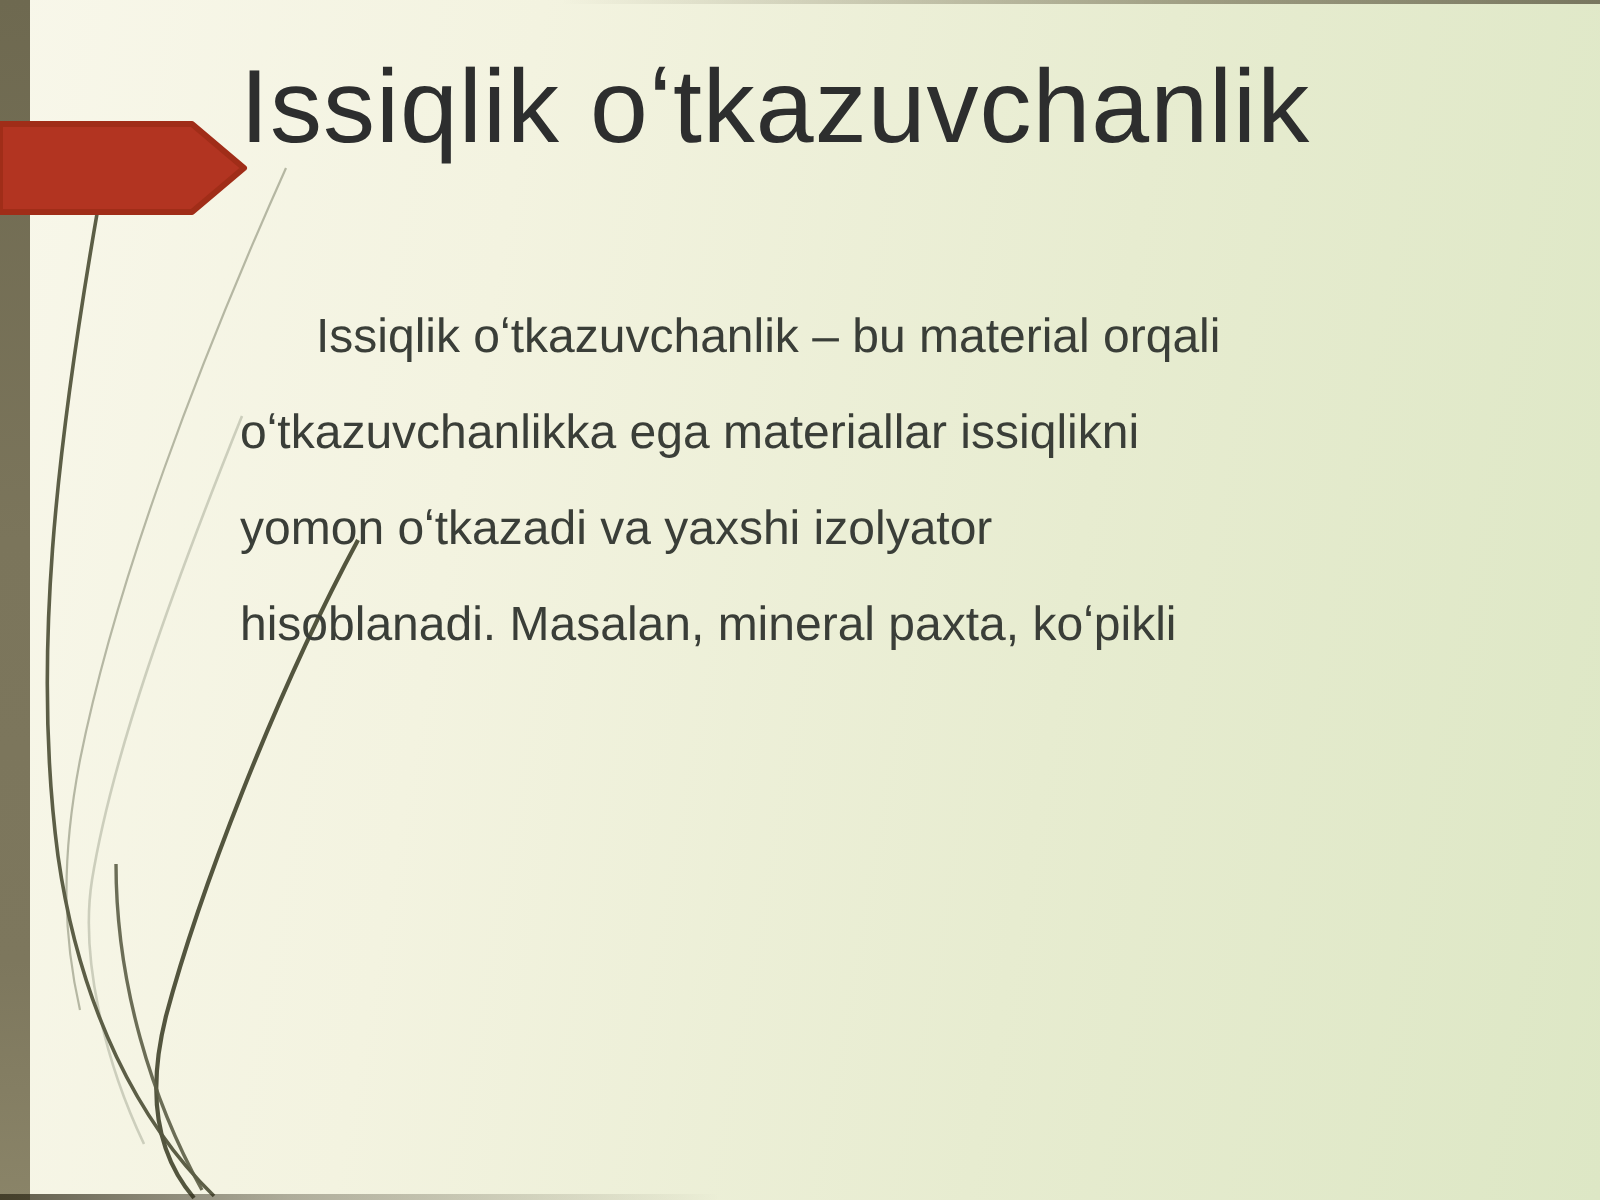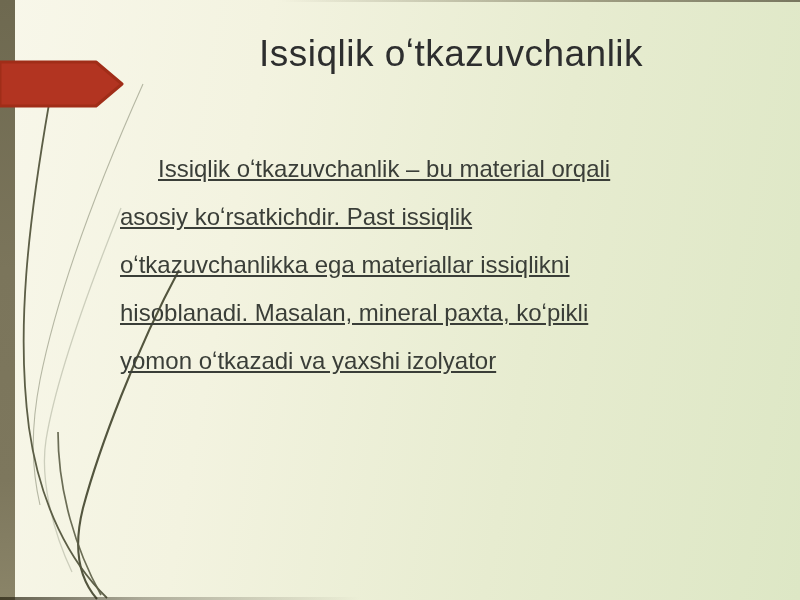--- a/index.html
+++ b/index.html
@@ -22,31 +22,31 @@
     pointer-events:none;
   }
   .side-bar{
     position:absolute;left:0;top:0;width:15px;height:100%;
     background:linear-gradient(180deg,#6e6950 0%,#7b755b 45%,#7d775d 80%,#8a8468 100%);
   }
   .curves{position:absolute;left:0;top:0;width:800px;height:600px;pointer-events:none;}
   .arrow-wrap{position:absolute;left:0;top:59px;width:130px;height:50px;}
   .title{
     position:absolute;left:120px;right:18px;top:28px;
-    text-align:center;
-    font-size:37px;line-height:52px;
+    text-align:left;
+    font-size:52px;line-height:52px;
     color:#2d2e2e;
     letter-spacing:.5px;
   }
   .body-text{
     position:absolute;left:120px;right:90px;top:145px;
     font-size:24px;color:#3a3e38;
   }
   .body-line{
-    height:48px;line-height:48px;white-space:nowrap;text-decoration:underline;
+    height:48px;line-height:48px;white-space:nowrap;
   }
   .body-line.first{text-indent:38px;}
 </style>
 </head>
 <body>
 
 <div class="slide">
 
   <div class="edge-top"></div>
 
@@ -68,21 +68,20 @@
   <div class="arrow-wrap">
     <svg width="130" height="50" viewBox="0 0 130 50" xmlns="http://www.w3.org/2000/svg">
       <polygon points="0,3 96,3 122,25 96,47 0,47" fill="#b23421" stroke="#a02d18" stroke-width="3" stroke-linejoin="round"></polygon>
     </svg>
   </div>
 
   <div class="title">Issiqlik oʻtkazuvchanlik</div>
 
   <div class="body-text">
     <div class="body-line first">Issiqlik oʻtkazuvchanlik – bu material orqali</div>
-    <div class="body-line">asosiy koʻrsatkichdir. Past issiqlik</div>
     <div class="body-line">oʻtkazuvchanlikka ega materiallar issiqlikni</div>
+    <div class="body-line">yomon oʻtkazadi va yaxshi izolyator</div>
     <div class="body-line">hisoblanadi. Masalan, mineral paxta, koʻpikli</div>
-    <div class="body-line">yomon oʻtkazadi va yaxshi izolyator</div>
   </div>
 
   <div class="edge-bottom"></div>
 
 </div>
 
 </body></html>

